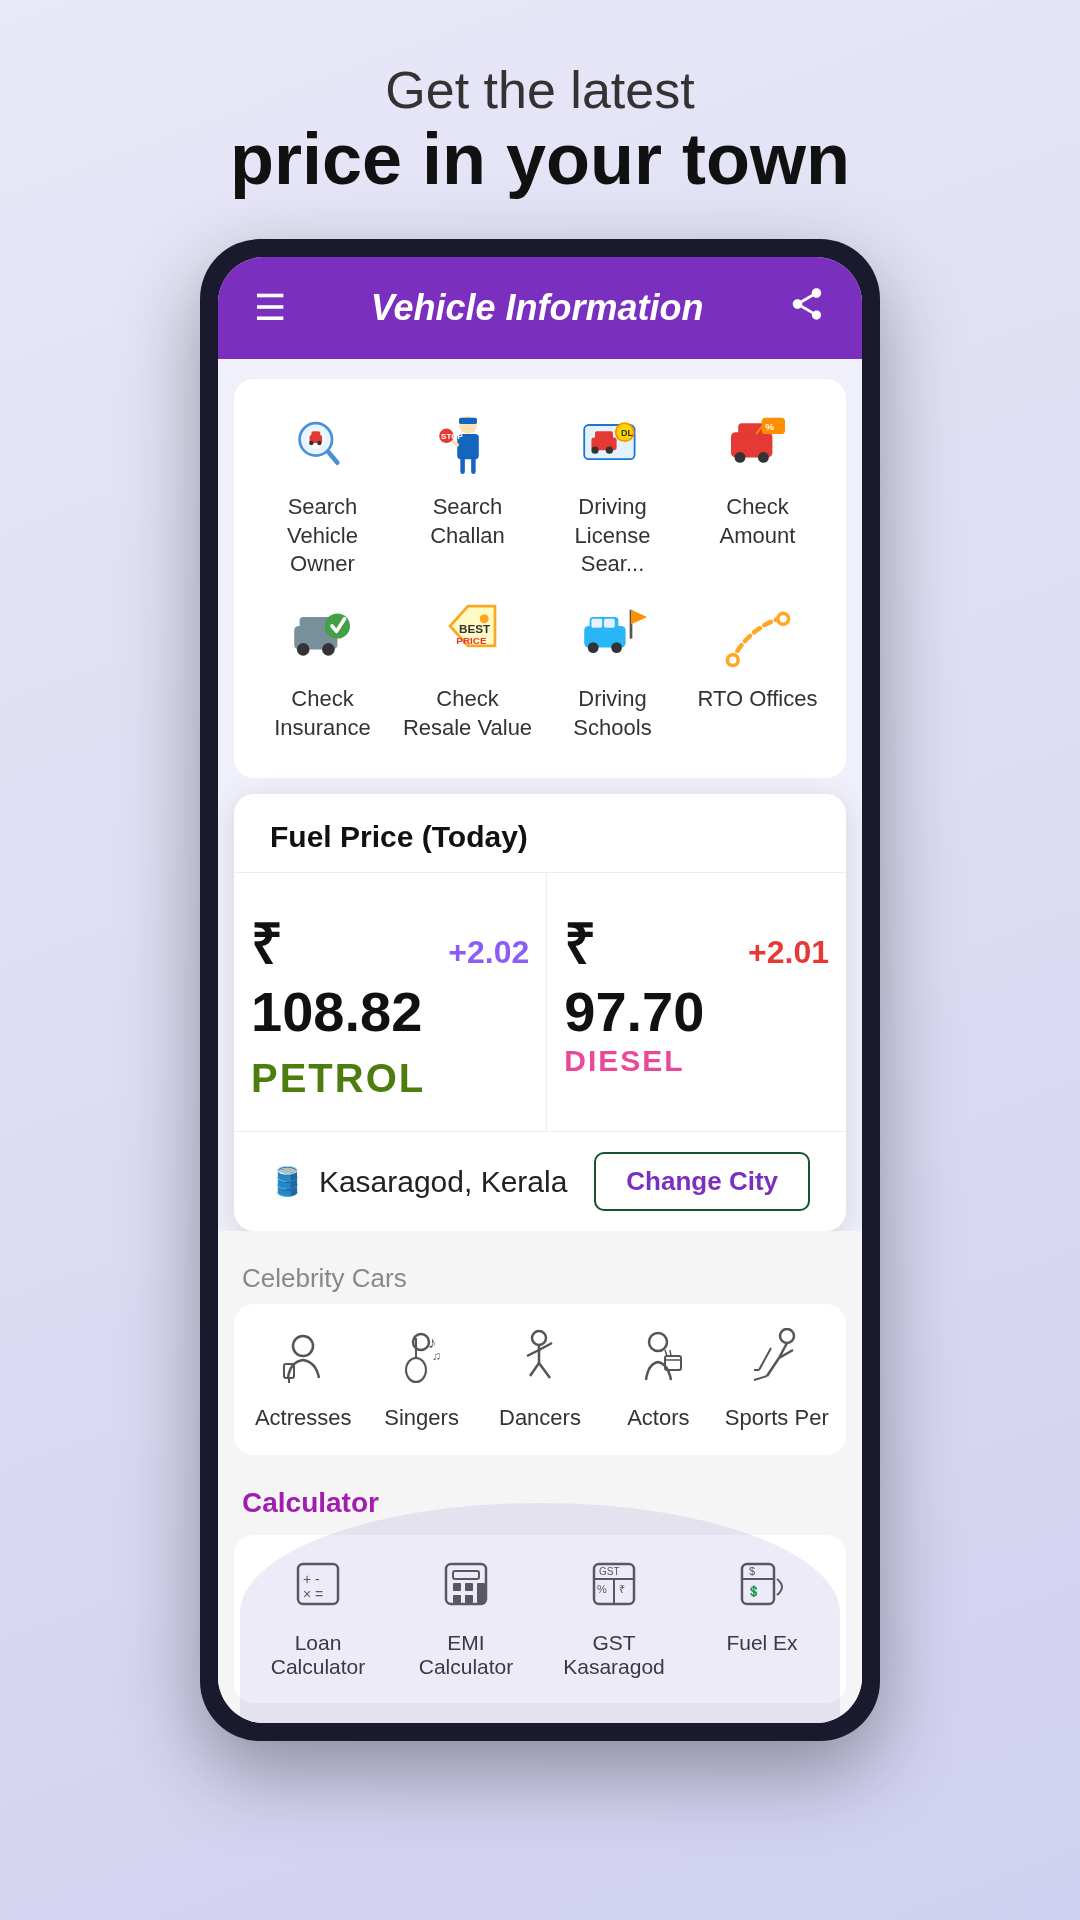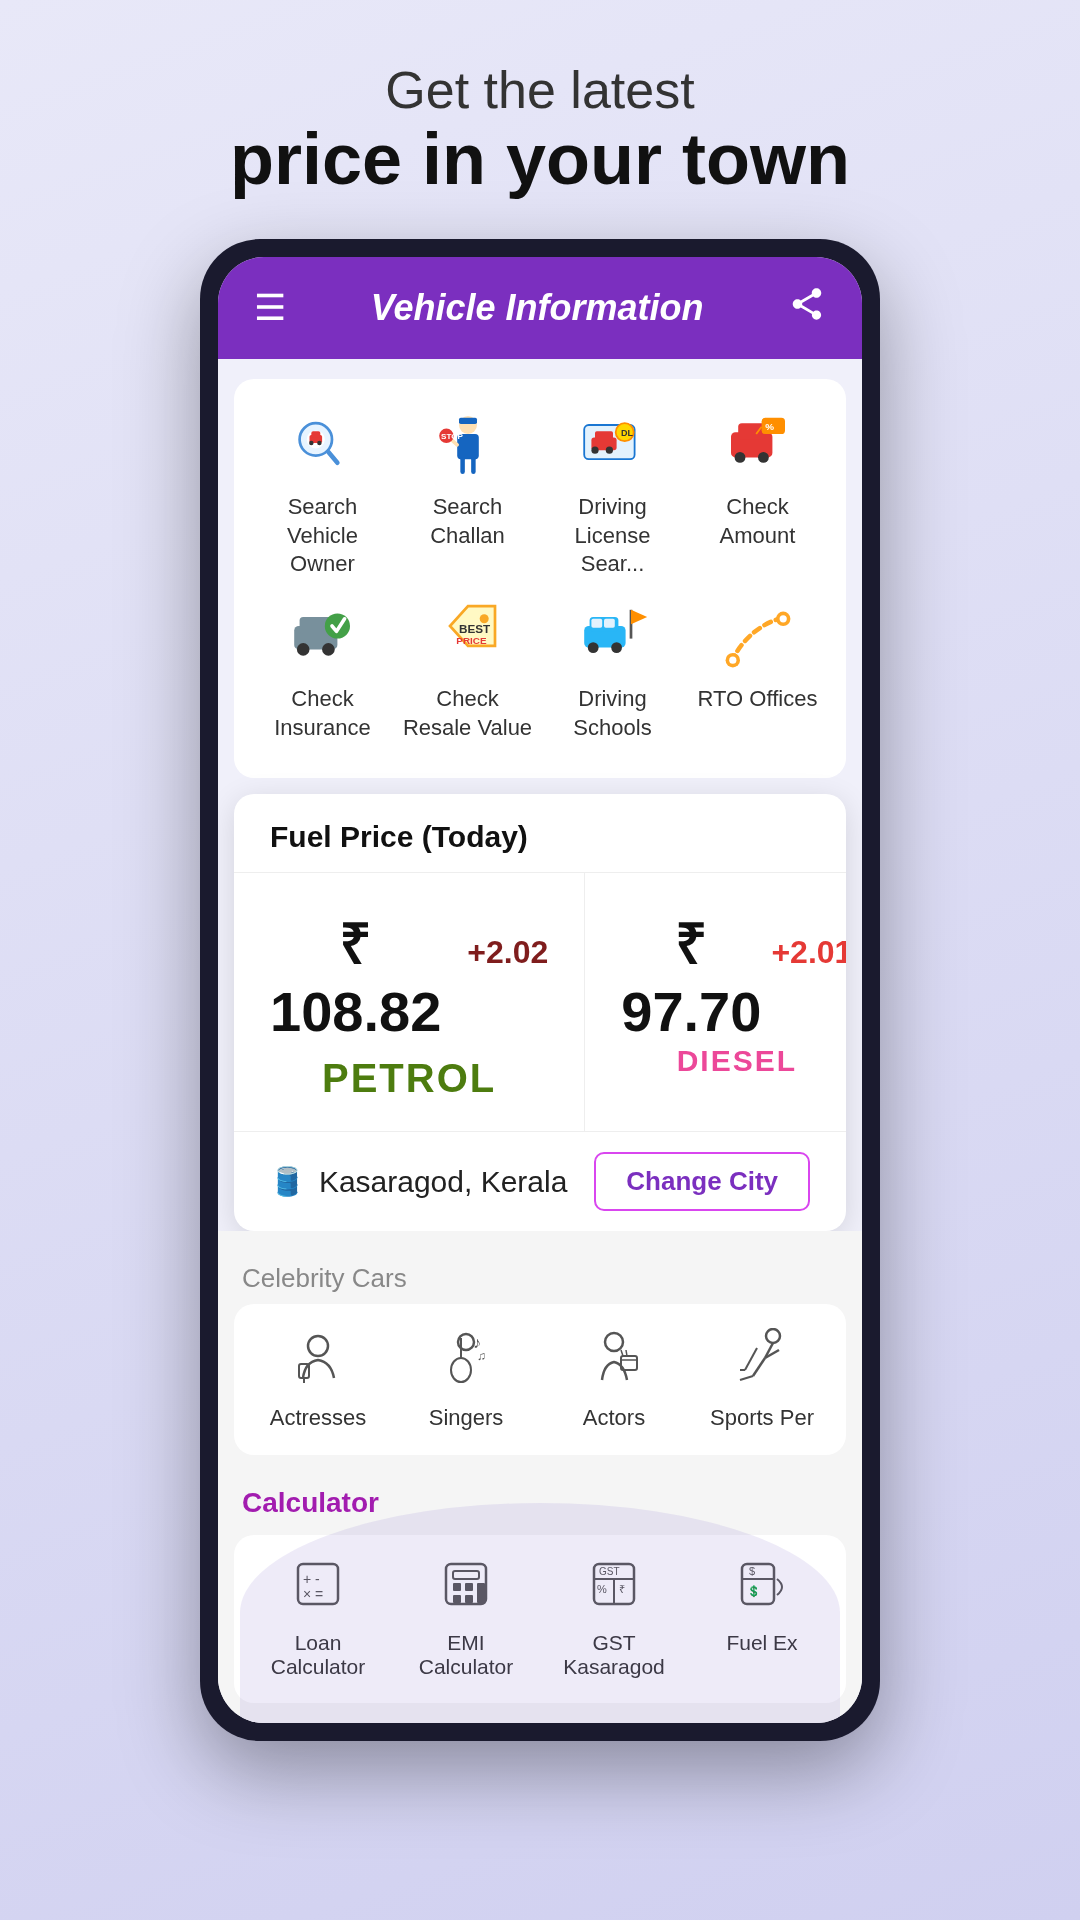--- a/index.html
+++ b/index.html
@@ -122,34 +122,34 @@
       font-size: 30px;
       font-weight: 700;
       color: #111;
     }
     .fuel-prices {
       display: flex;
       border-top: 1px solid #eee;
     }
     .fuel-col {
       flex: 1;
-      padding: 30px 36px;
-      text-align: center;
+      padding: 30px 17px;
+      text-align: left;
     }
     .fuel-col:first-child {
       border-right: 1px solid #eee;
     }
     .fuel-amount {
       font-size: 56px;
       font-weight: 900;
       color: #111;
     }
     .fuel-change-green {
       font-size: 32px;
-      color: #7f1d1d;
+      color: #8b5cf6;
       font-weight: 700;
       margin-left: 26px;
     }
     .fuel-change-red {
       font-size: 32px;
       color: #e53935;
       font-weight: 700;
       margin-left: 10px;
     }
     .fuel-type-green {
@@ -179,21 +179,21 @@
     }
     .city-icons {
       font-size: 28px;
     }
     .city-name {
       font-size: 30px;
       color: #222;
       font-weight: 500;
     }
     .change-city-btn {
-      border: 2px solid #d946ef;
+      border: 2px solid #14532d;
       color: #7b2fbf;
       background: transparent;
       padding: 12px 30px;
       border-radius: 10px;
       font-size: 26px;
       font-weight: 600;
       cursor: pointer;
     }
 
     
@@ -490,20 +490,34 @@
               <circle cx="27" cy="14" r="8" fill="none" stroke="#555" stroke-width="2.5"></circle>
 
               <ellipse cx="22" cy="42" rx="10" ry="12" fill="none" stroke="#555" stroke-width="2"></ellipse>
               <line x1="22" y1="30" x2="22" y2="10" stroke="#555" stroke-width="2"></line>
 
               <text x="34" y="20" font-size="16" fill="#555">♪</text>
               <text x="38" y="32" font-size="12" fill="#555">♫</text>
             </svg>
           </div>
           <div class="celeb-label">Singers</div>
+        </div>
+        <div class="celeb-item">
+          <div class="celeb-icon">
+            <svg width="55" height="55" viewBox="0 0 55 55">
+              <circle cx="27" cy="10" r="7" fill="none" stroke="#555" stroke-width="2.5"></circle>
+
+              <line x1="27" y1="17" x2="27" y2="35" stroke="#555" stroke-width="2.5"></line>
+              <line x1="27" y1="22" x2="15" y2="28" stroke="#555" stroke-width="2.5"></line>
+              <line x1="27" y1="22" x2="40" y2="15" stroke="#555" stroke-width="2.5"></line>
+              <line x1="27" y1="35" x2="18" y2="48" stroke="#555" stroke-width="2.5"></line>
+              <line x1="27" y1="35" x2="38" y2="50" stroke="#555" stroke-width="2.5"></line>
+            </svg>
+          </div>
+          <div class="celeb-label">Dancers</div>
         </div>
         <div class="celeb-item">
           <div class="celeb-icon">
             <svg width="55" height="55" viewBox="0 0 55 55">
               <circle cx="27" cy="14" r="9" fill="none" stroke="#555" stroke-width="2.5"></circle>
               <path d="M15 52 Q17 36 27 34 Q37 36 40 52" fill="none" stroke="#555" stroke-width="2.5"></path>
 
               <rect x="34" y="28" width="16" height="14" rx="2" fill="none" stroke="#555" stroke-width="2"></rect>
               <line x1="34" y1="32" x2="50" y2="32" stroke="#555" stroke-width="1.5"></line>
               <line x1="36" y1="28" x2="34" y2="22" stroke="#555" stroke-width="1.5"></line>

